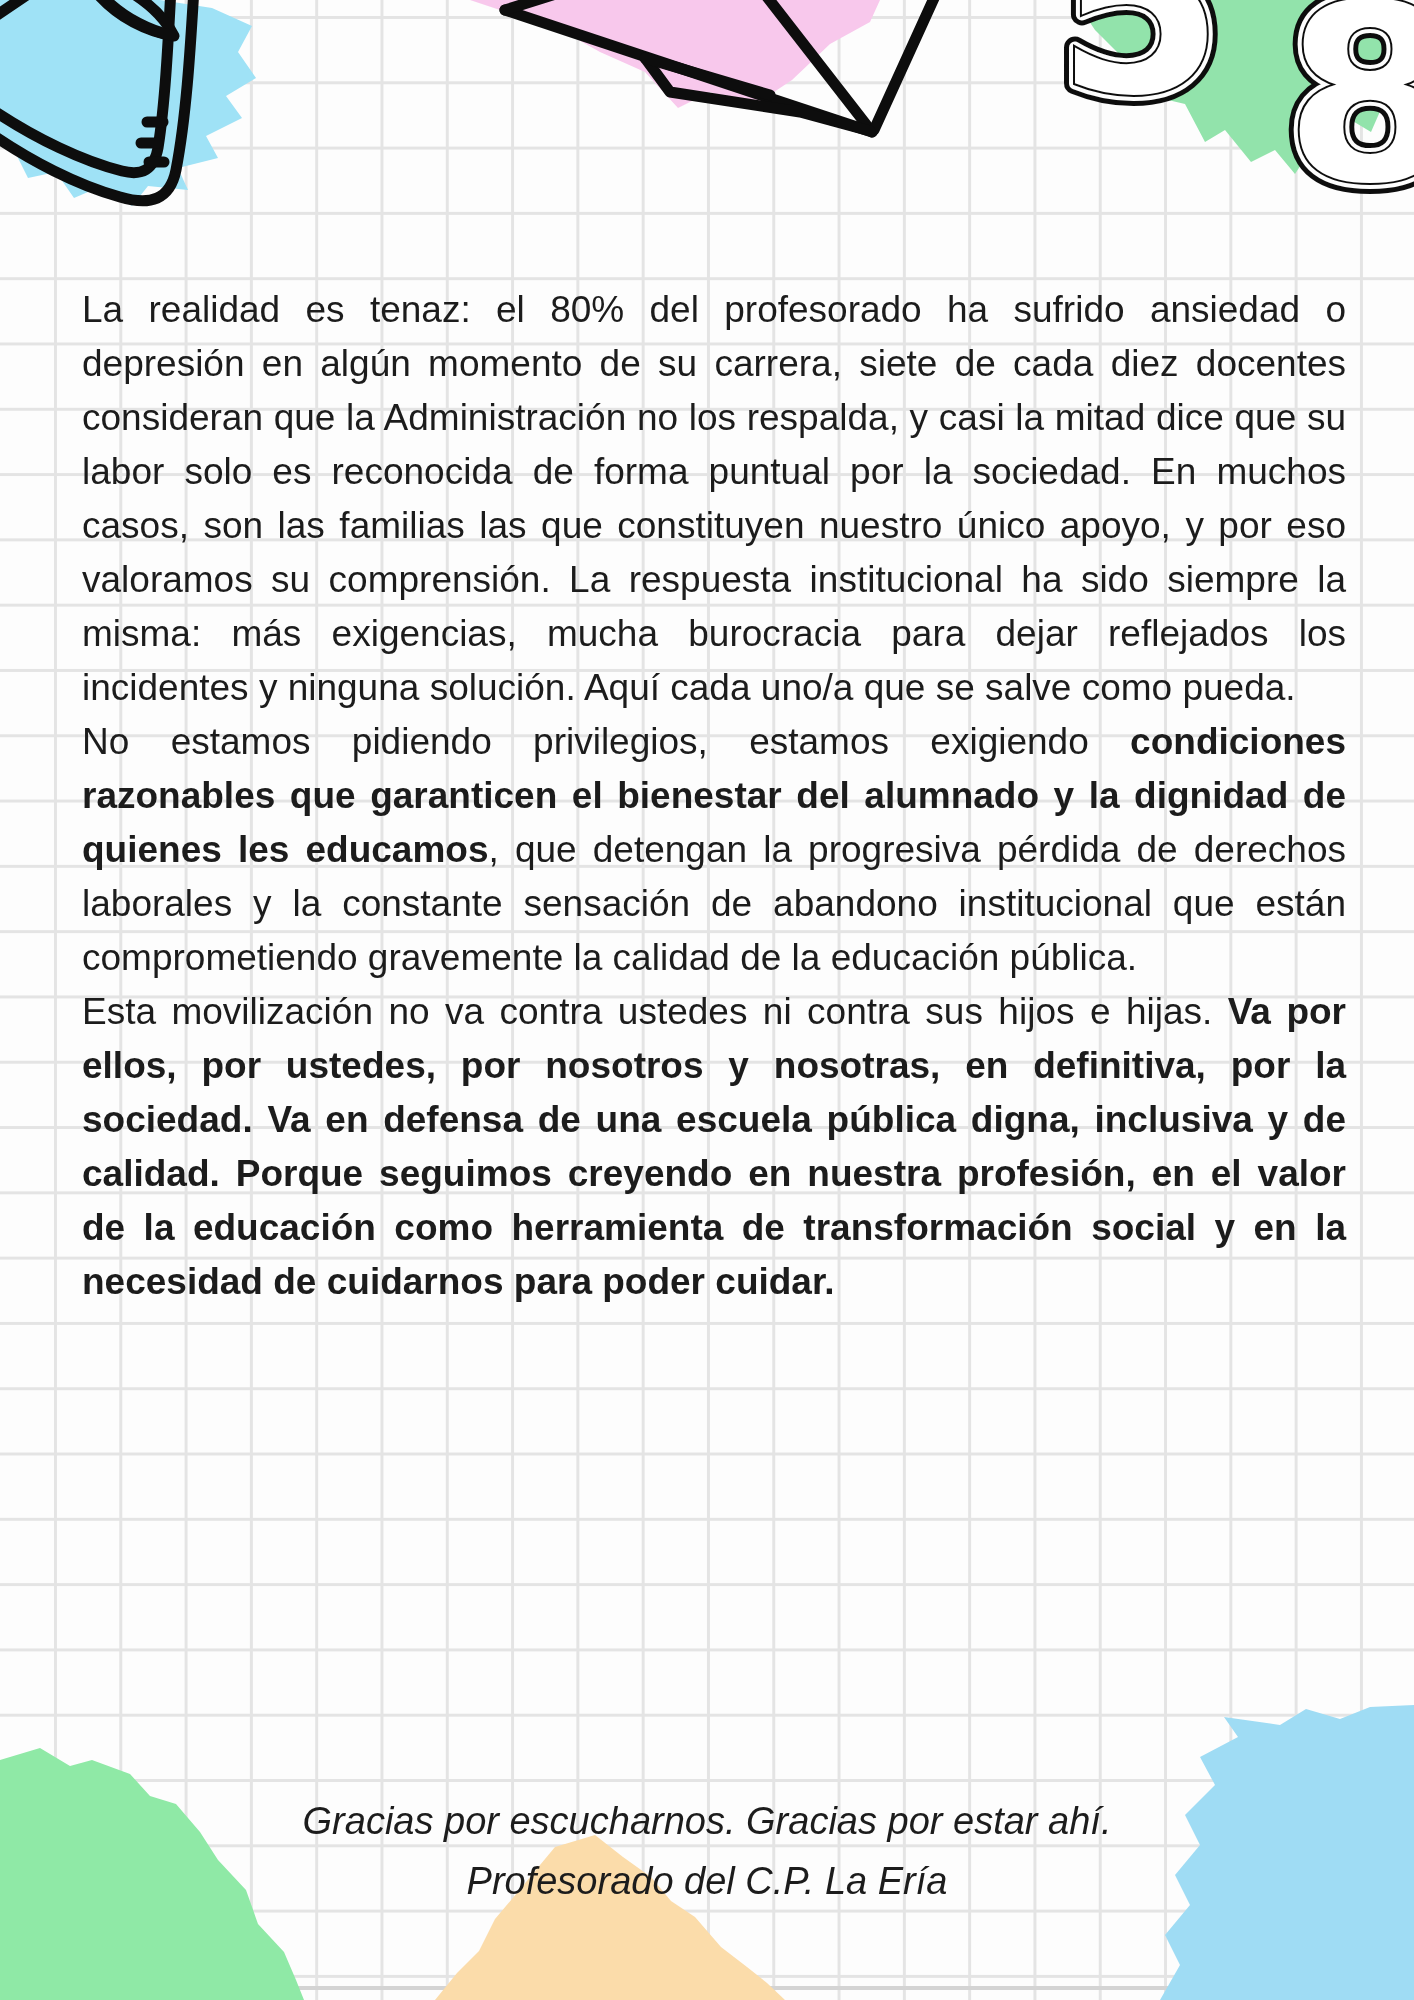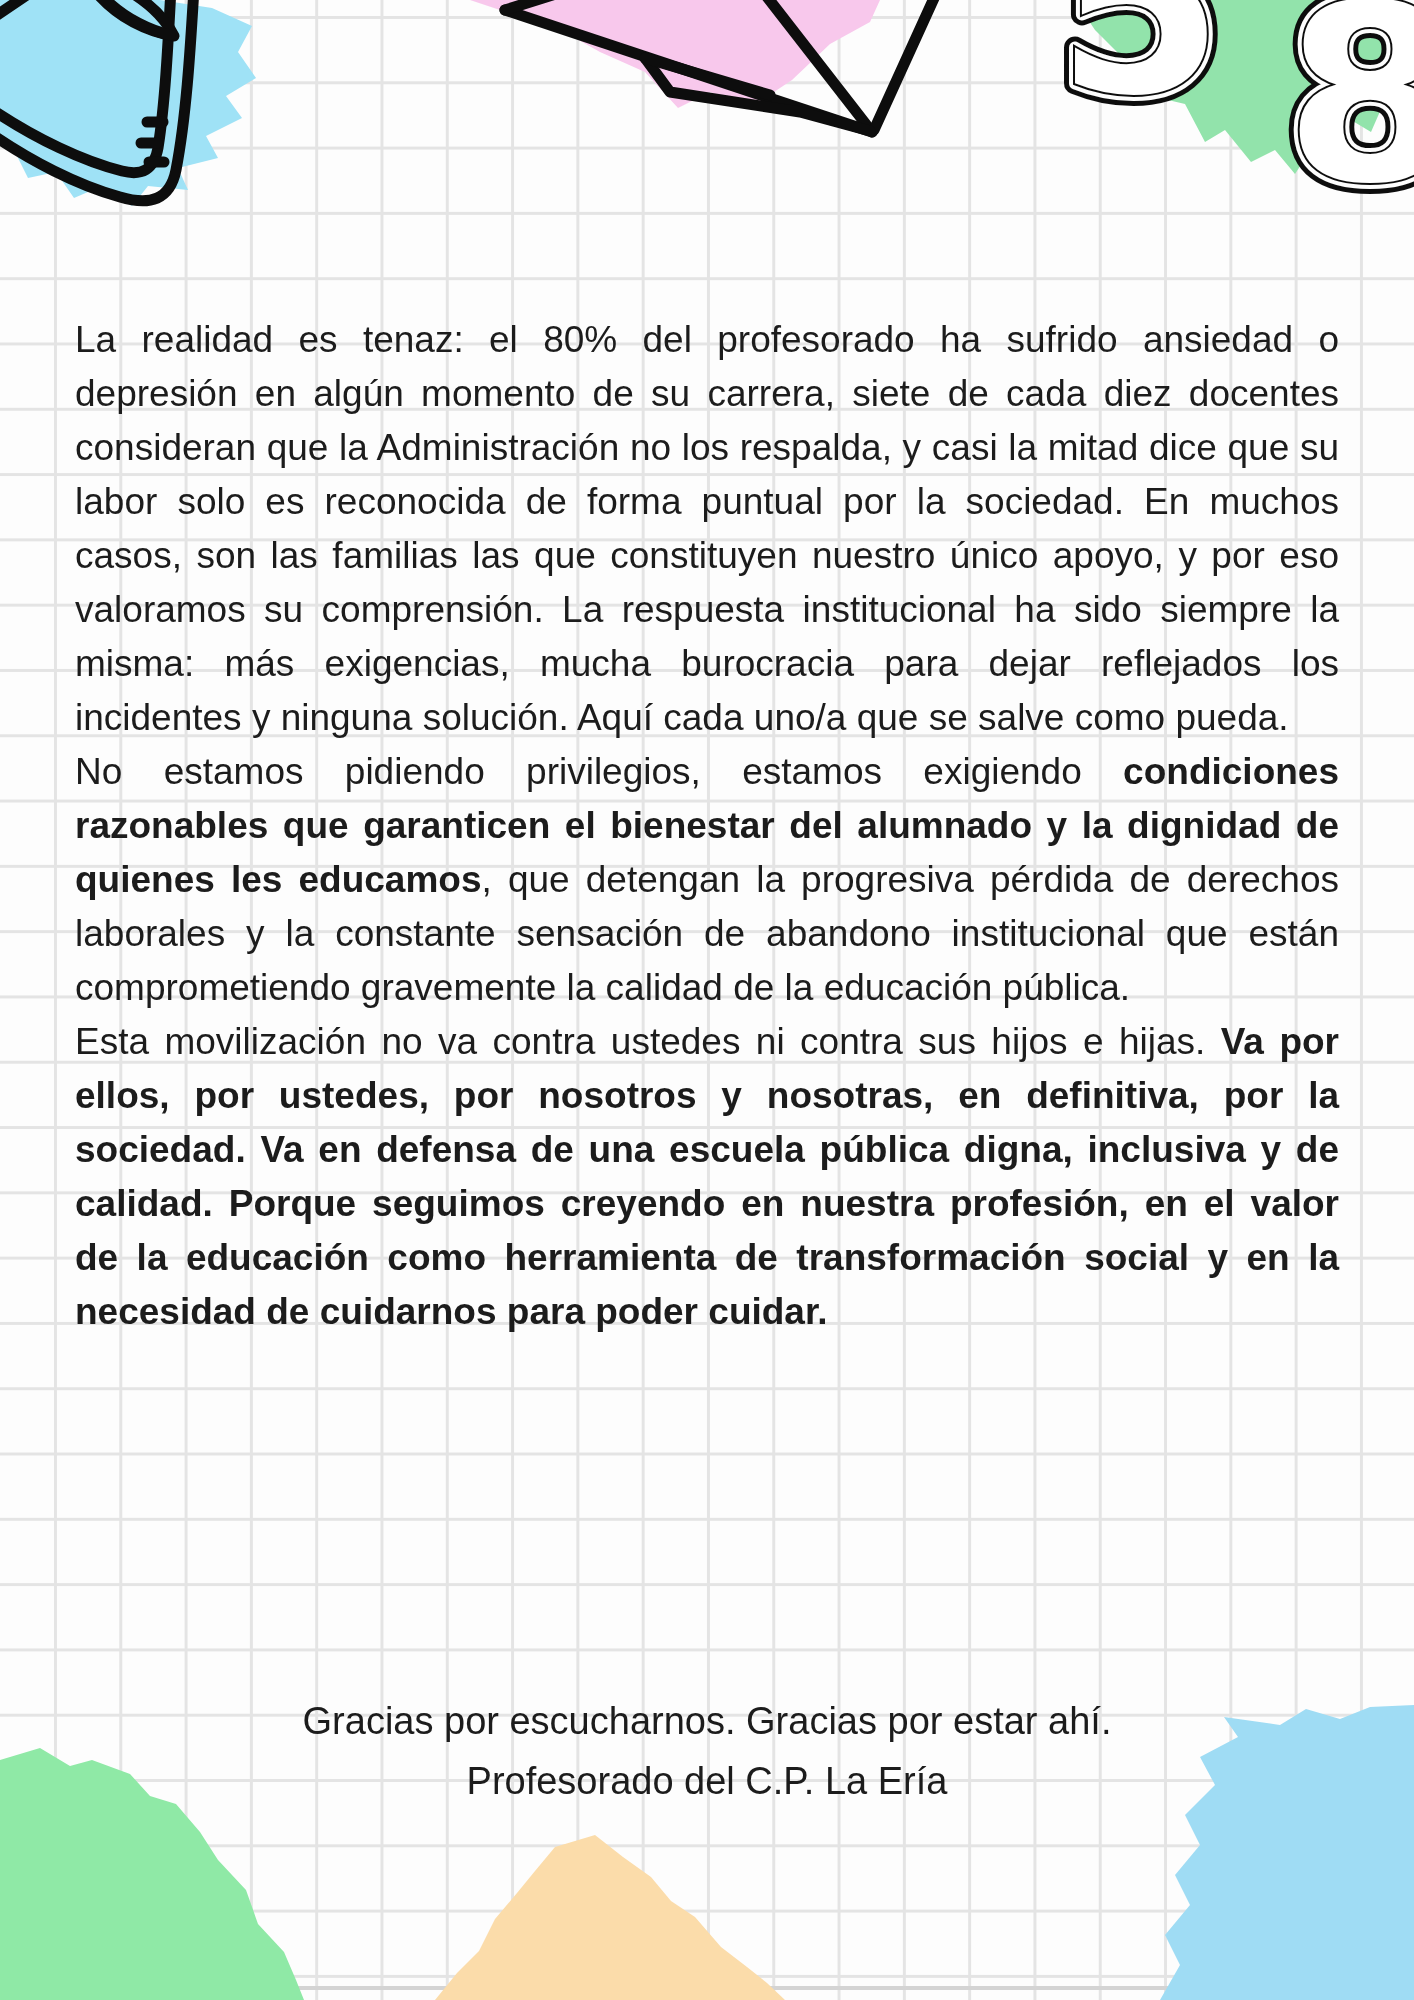--- a/index.html
+++ b/index.html
@@ -11,34 +11,33 @@
     background-image:
       linear-gradient(to right, #e4e4e4 3px, transparent 3px),
       linear-gradient(to bottom, #e4e4e4 3px, transparent 3px);
     background-size:65.3px 65.3px;
     background-position:54px 16px;
     font-family:"Liberation Sans", sans-serif;
   }
   .decor{position:absolute;z-index:1;pointer-events:none;}
   .letter{
     position:absolute;z-index:2;
-    left:75px;top:283px;width:1264px;
+    left:82px;top:283px;width:1264px;
     color:#1c1c1c;
     font-size:37px;line-height:54px;
     text-align:justify;
-    margin-top:30px;
   }
   .letter p{margin:0;}
   .letter strong{font-weight:700;}
   .closing{
     position:absolute;z-index:2;
-    left:0;right:0;top:1691px;
+    left:0;right:0;top:1791px;
     text-align:center;
     color:#1c1c1c;
-    font-size:38px;line-height:60px;
+    font-size:38px;line-height:60px;font-style:italic;
   }
   .closing p{margin:0;}
   .bottom-rule{
     position:absolute;left:0;top:1986px;width:1414px;height:4px;
     background:#d4d4d4;z-index:0;
   }
   .doodle{fill:none;stroke:#0d0d0d;stroke-width:11;stroke-linecap:round;stroke-linejoin:round;}
   .num-outline1{fill:none;stroke:#0d0d0d;stroke-width:22;stroke-linejoin:round;}
   .num-outline2{fill:none;stroke:#fdfdfd;stroke-width:12;stroke-linejoin:round;}
   .num-outline3{fill:none;stroke:#0d0d0d;stroke-width:4;}

